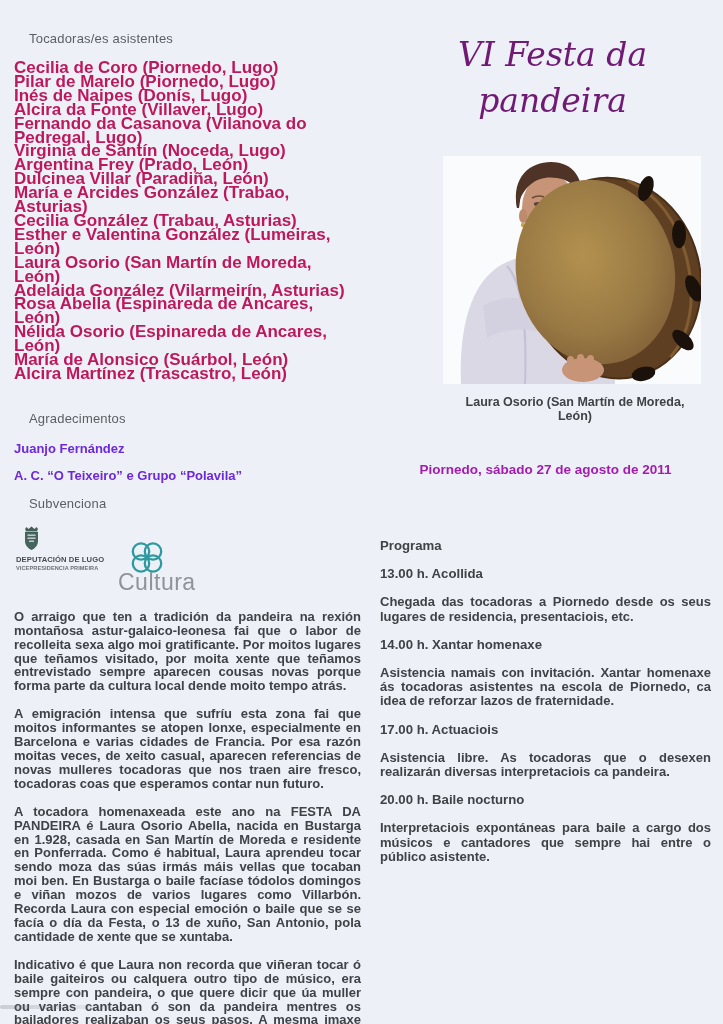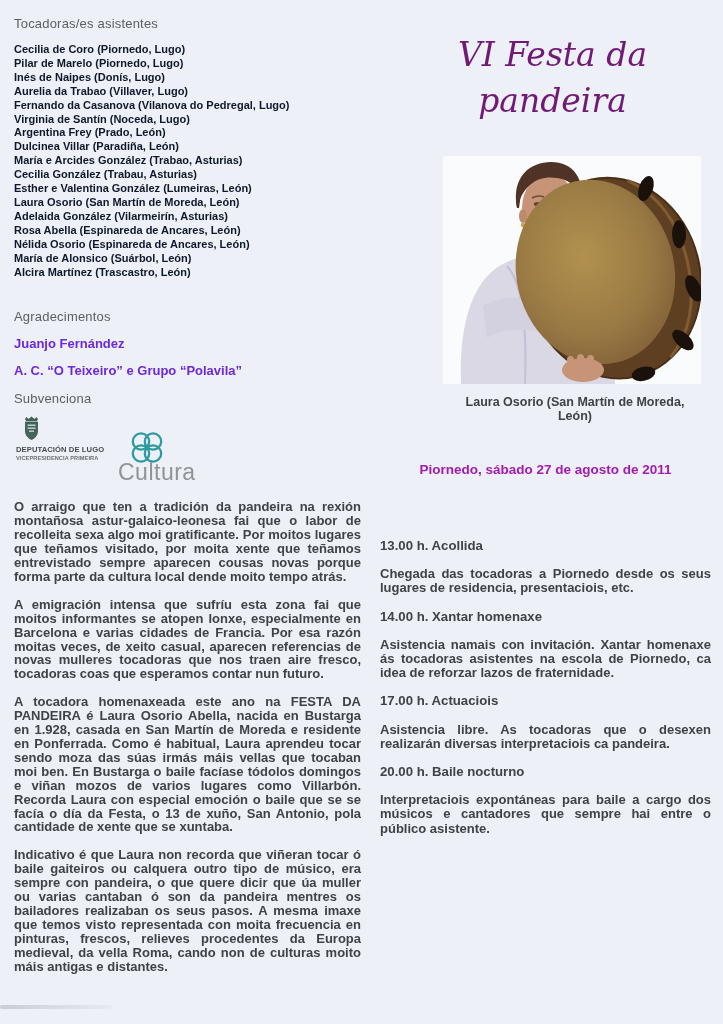--- a/index.html
+++ b/index.html
@@ -10,25 +10,25 @@
     color:#3f4247;
     position:relative;
     overflow:hidden;
   }
   .page{position:absolute;inset:0;}
 
   
   .col-left{position:absolute;left:14px;top:16px;width:347px;}
   .sec-heading{
     font-size:13px;color:#5b5e63;font-weight:normal;
-    margin:0;line-height:15px;letter-spacing:.2px;
+    margin:15px;line-height:15px;letter-spacing:.2px;
   }
   .attendee-list{
     list-style:none;margin:12px 0 0 0;padding:0;
-    font-size:11px;font-weight:bold;line-height:13.9px;color:#0f172a;
+    font-size:17px;font-weight:bold;line-height:13.9px;color:#be185d;
   }
   .mt-thanks{margin-top:30px;}
   .bold-line{font-size:13px;font-weight:bold;margin:12px 0 0 0;line-height:15px;color:#6d28d9;}
   .mt-org{margin-top:15px;}
   .mt-subv{margin-top:13px;}
 
   .logos-row{margin-top:10px;height:62px;position:relative;}
   .dep-block{position:absolute;left:2px;top:0;width:100px;}
   .dep-crest{display:block;margin-left:6px;}
   .dep-line1{font-size:7.6px;font-weight:bold;color:#474b50;letter-spacing:.1px;margin-top:4px;white-space:nowrap;}
@@ -87,21 +87,21 @@
     <h2 class="sec-heading">Tocadoras/es asistentes</h2>
 
     <ul class="attendee-list">
 
         <li>Cecilia de Coro (Piornedo, Lugo)</li>
 
         <li>Pilar de Marelo (Piornedo, Lugo)</li>
 
         <li>Inés de Naipes (Donís, Lugo)</li>
 
-        <li>Aurelia da Trabao (Villaver, Lugo)</li>
+        <li>Alcira da Fonte (Villaver, Lugo)</li>
 
         <li>Fernando da Casanova (Vilanova do Pedregal, Lugo)</li>
 
         <li>Virginia de Santín (Noceda, Lugo)</li>
 
         <li>Argentina Frey (Prado, León)</li>
 
         <li>Dulcinea Villar (Paradiña, León)</li>
 
         <li>María e Arcides González (Trabao, Asturias)</li>
@@ -223,20 +223,21 @@
         <rect x="124" y="200" width="7" height="14" rx="3.5" fill="#c79478"></rect>
         <rect x="134" y="198" width="7" height="15" rx="3.5" fill="#c79478"></rect>
         <rect x="144" y="199" width="7" height="14" rx="3.5" fill="#c79478"></rect>
       </svg>
       <div class="photo-caption">Laura Osorio (San Martín de Moreda, León)</div>
     </div>
 
     <div class="date-line">Piornedo, sábado 27 de agosto de 2011</div>
 
     <div class="program-block">
+      <h2 class="program-heading">Programa</h2>
       <div>
 
           <div>
             <p class="program-time">13.00 h. Acollida</p>
             <p class="program-desc">Chegada das tocadoras a Piornedo desde os seus lugares de residencia, presentaciois, etc.</p>
           </div>
 
           <div>
             <p class="program-time">14.00 h. Xantar homenaxe</p>
             <p class="program-desc">Asistencia namais con invitación. Xantar homenaxe ás tocadoras asistentes na escola de Piornedo, ca idea de reforzar lazos de fraternidade.</p>

